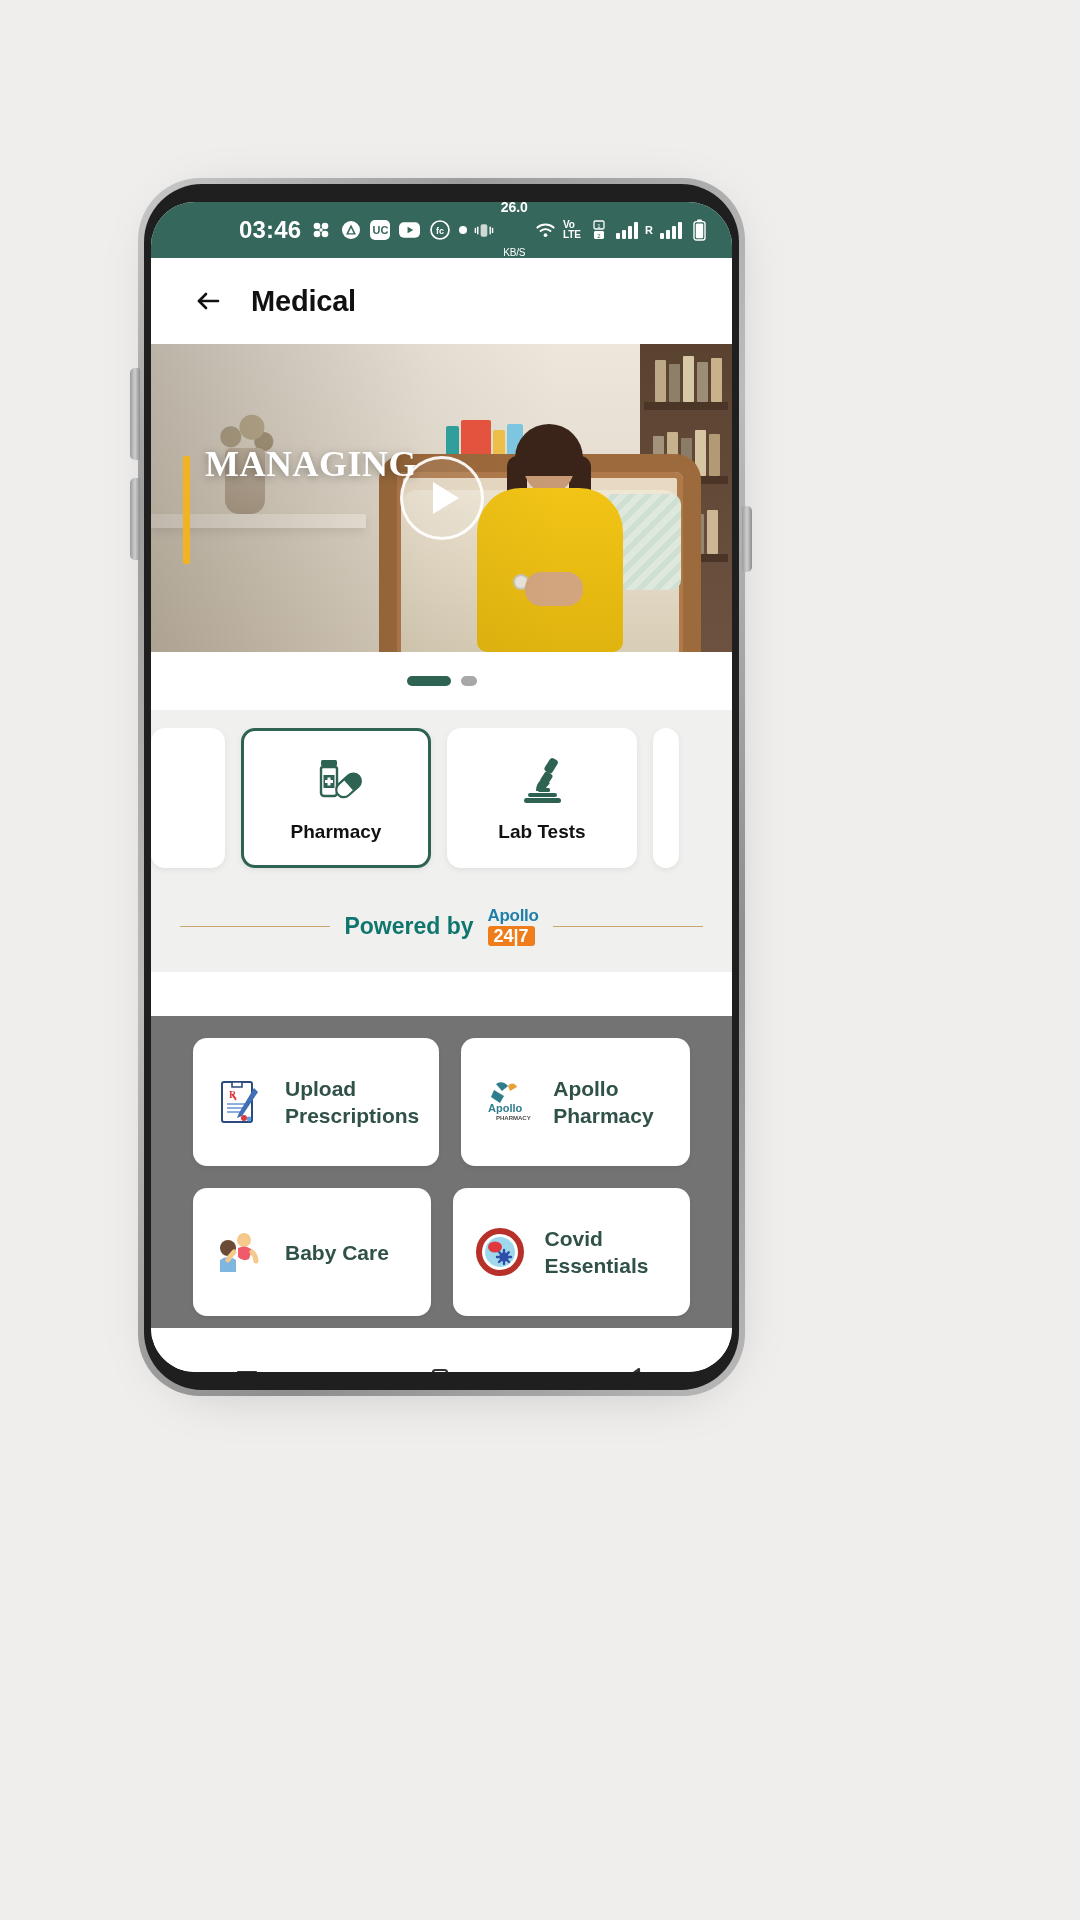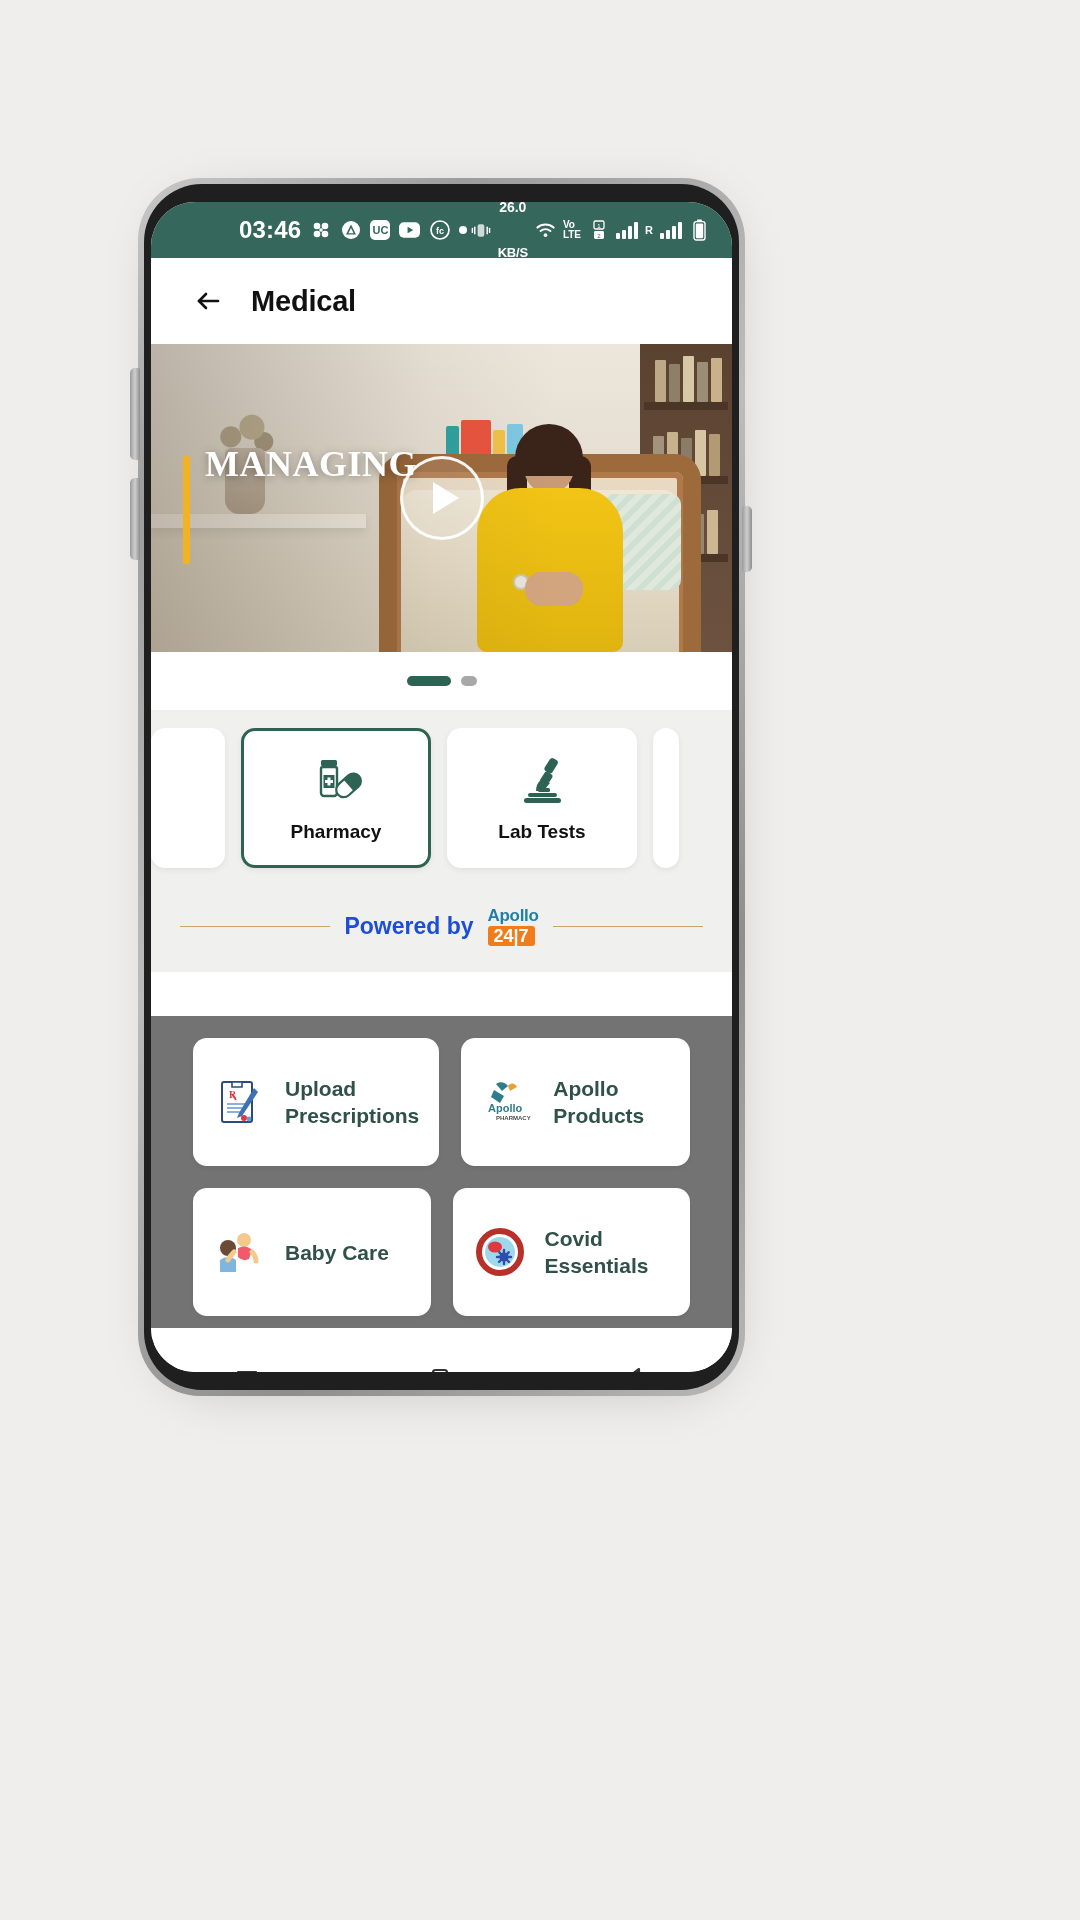--- a/index.html
+++ b/index.html
@@ -55,21 +55,21 @@
     padding: 0 22px 0 0;
     color: #fff; position: relative;
   }
   .sb-left { display: flex; align-items: center; gap: 9px; margin-left: 88px; }
   .sb-time { font-size: 24px; font-weight: 600; letter-spacing: .2px; }
   .sb-ic { width: 21px; height: 21px; display:inline-flex; align-items:center; justify-content:center;}
   .sb-ic svg { display:block; }
   .sb-dot { width: 8px; height: 8px; border-radius: 50%; background:#fff; }
   .sb-right { display: flex; align-items: center; gap: 7px; margin-left: auto; }
   .sb-kb { font-size: 14px; line-height: 13px; font-weight: 700; text-align: center; }
-  .sb-kb small { display: block; font-size: 13px; font-weight: 700; letter-spacing: -.2px; margin-top: 32px;}
+  .sb-kb small { display: block; font-size: 10px; font-weight: 400; letter-spacing: -.2px; margin-top: 32px;}
   .sb-volte { font-size: 10px; line-height: 10px; font-weight: 700; text-align: left; }
   .sb-bars { display: flex; align-items: flex-end; gap: 2px; height: 18px; }
   .sb-bars i { width: 4px; background: #fff; display:block; border-radius:1px; }
   .sb-r { font-size: 11px; font-weight: 700; }
 
   
   .appbar {
     height: 86px; background: #fff;
     display: flex; align-items: center; gap: 26px; padding-left: 40px;
   }
@@ -154,21 +154,21 @@
   .cat.last{ width:26px; }
   .cat.sel{ border:3px solid #2e6354; }
   .cat-label{ font-size:19px; font-weight:700; color:#111; }
   .cat-ico svg{ display:block; }
 
   
   .powered{
     background:#f0f0ef; height:92px; display:flex; align-items:center; justify-content:center; gap:14px;
   }
   .pw-line{ height:1px; width:150px; background:#c9a46d; }
-  .pw-text{ font-size:23px; font-weight:700; color:#1d4ed8;}
+  .pw-text{ font-size:23px; font-weight:700; color:#0f766e;}
   .pw-logo{ display:flex; flex-direction:column; align-items:flex-start; line-height:1;}
   .pw-apollo{ font-size:17px; font-weight:700; color:#1f7fa8; letter-spacing:-.3px;}
   .pw-247{ background:#f07d1b; color:#fff; font-size:18px; font-weight:700; padding:1px 6px; border-radius:3px; margin-top:2px;}
 
   .gap-white{ height:44px; background:#fff; }
 
   
   .services{ background:#737373; padding:22px 42px 26px 42px; }
   .srow{ display:flex; gap:22px; margin-bottom:22px;}
   .srow:last-child{ margin-bottom:0;}
@@ -464,21 +464,21 @@
           <div class="scard">
             <span class="s-ico">
               <svg width="52" height="52" viewBox="0 0 52 52">
                 <path d="M14 8 c4 -3 9 -2 12 2 l-6 5 z" fill="#2f7d8c"></path>
                 <path d="M26 10 c3 -4 7 -3 9 1 l-7 4z" fill="#e8a13a"></path>
                 <path d="M12 14 l10 6 -4 7 -9 -6z" fill="#2f7d8c"></path>
                 <text x="6" y="36" font-size="11" font-weight="700" fill="#2f7d8c" font-family="Liberation Sans, sans-serif">Apollo</text>
                 <text x="14" y="44" font-size="6" font-weight="700" fill="#4a4a4a" font-family="Liberation Sans, sans-serif">PHARMACY</text>
               </svg>
             </span>
-            <span class="s-label">Apollo Products</span>
+            <span class="s-label">Apollo Pharmacy</span>
           </div>
         </div>
 
         <div class="srow">
           <div class="scard">
             <span class="s-ico">
               <svg width="52" height="52" viewBox="0 0 52 52">
                 <circle cx="14" cy="22" r="8" fill="#6b4a36"></circle>
                 <path d="M6 34 q8 -6 16 0 v12 h-16z" fill="#7fb6e0"></path>
                 <circle cx="30" cy="14" r="7" fill="#f5c98c"></circle>

